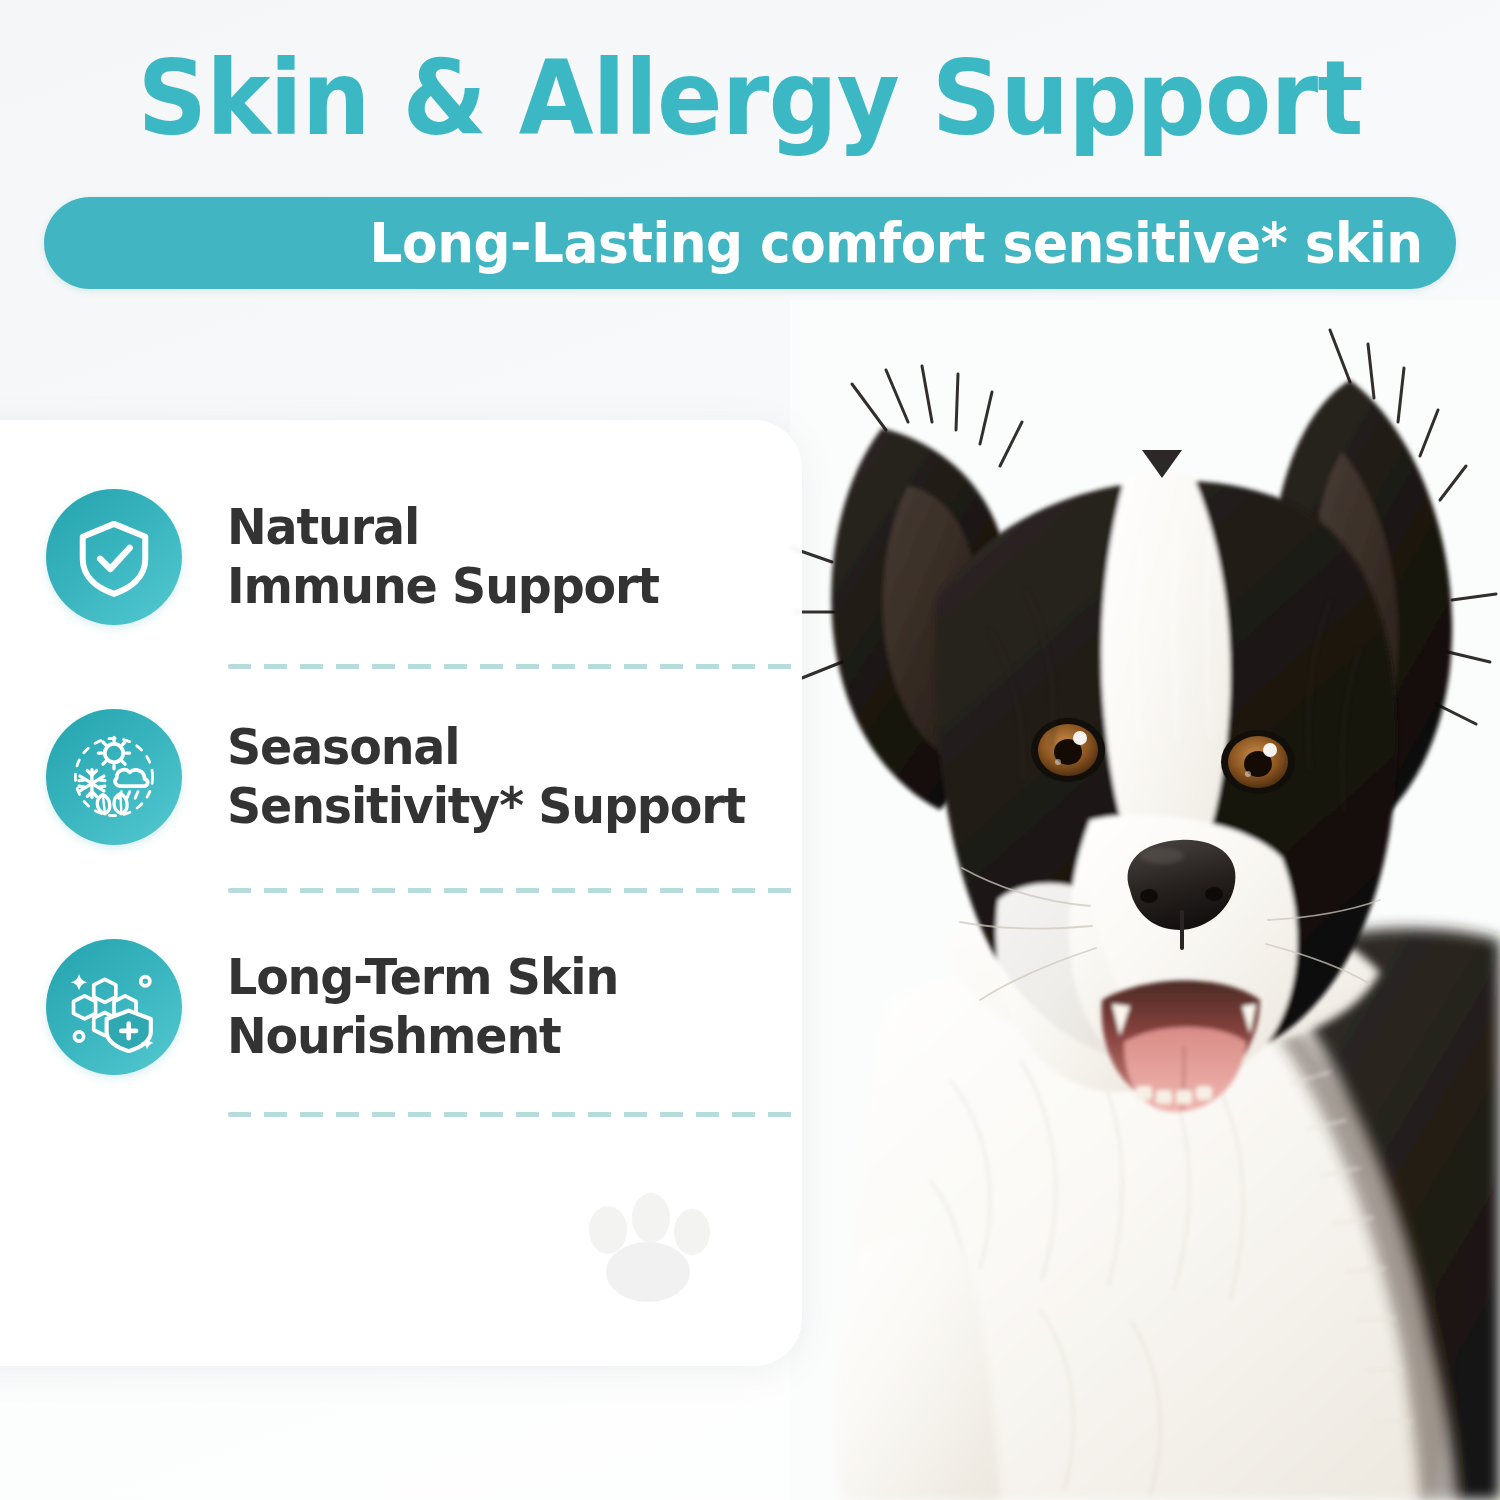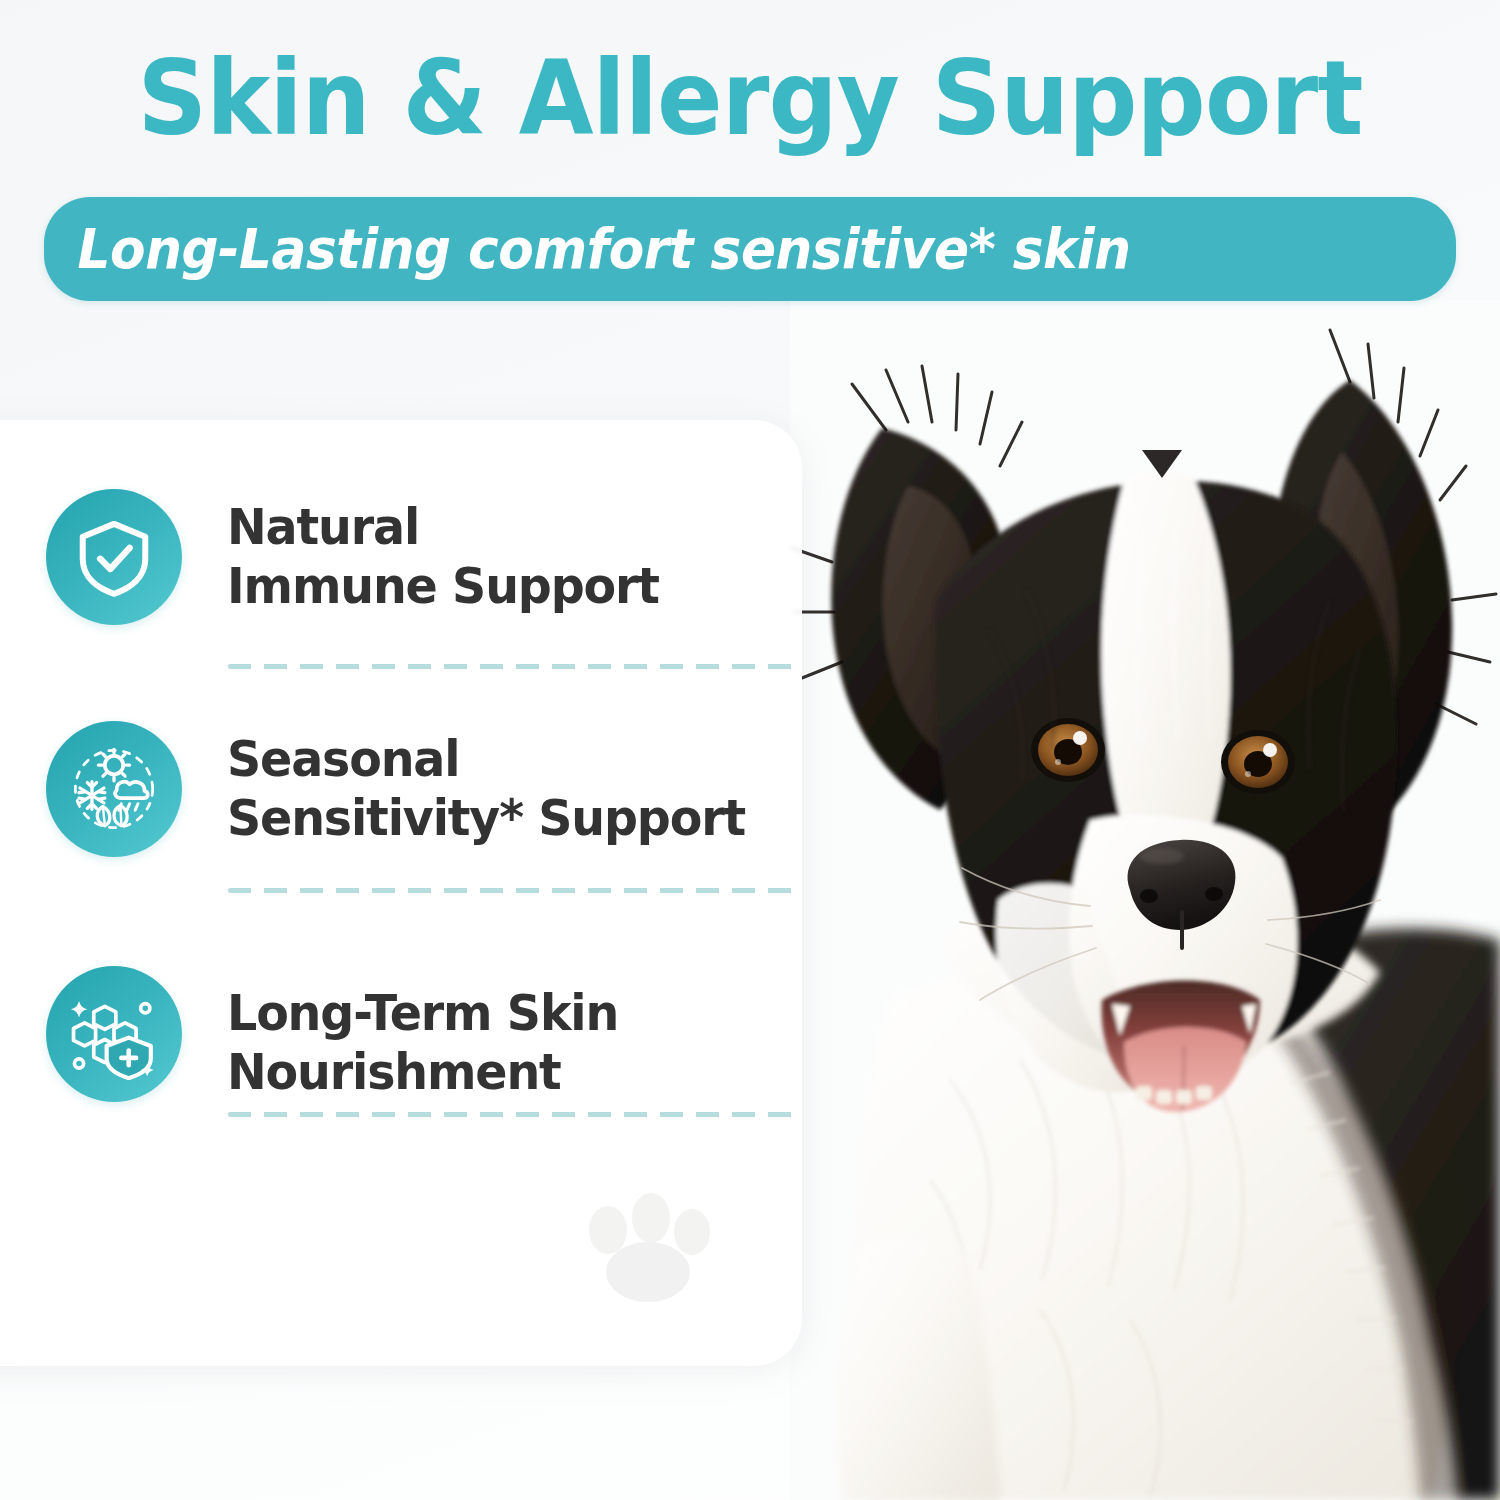--- a/index.html
+++ b/index.html
@@ -38,28 +38,27 @@
     transform: scaleX(0.93);
     transform-origin: 50% 50%;
   }
 
   
   .subtitle-banner {
     position: absolute;
     top: 197px;
     left: 44px;
     width: 1412px;
-    height: 104px;
+    height: 92px;
     border-radius: 46px;
     background: #41b6c2;
     display: flex;
     align-items: center;
-    justify-content: flex-start;
+    justify-content: flex-end;
     box-shadow: 0 2px 7px rgba(60,160,172,0.18);
-    font-style: italic;
   }
   .subtitle-text {
     font-family: "DejaVu Sans", sans-serif;
     font-weight: bold;
     font-size: 55px;
     color: #ffffff;
     letter-spacing: -0.5px;
     white-space: nowrap;
     transform: scaleX(0.94);
     transform-origin: 50% 50%;
@@ -100,22 +99,22 @@
   }
   .feature-row {
     position: absolute;
     left: 46px;
     width: 760px;
     height: 150px;
     display: flex;
     align-items: center;
   }
   .feature-row.r0 { top: 62px; }
-  .feature-row.r1 { top: 294px; }
-  .feature-row.r2 { top: 532px; align-items: flex-end; }
+  .feature-row.r1 { top: 282px; }
+  .feature-row.r2 { top: 512px; }
   .feature-row.r3 { top: 728px; }
 
   .icon-badge {
     width: 136px;
     height: 136px;
     min-width: 136px;
     border-radius: 50%;
     background: linear-gradient(140deg, #24a3ae 0%, #37b3bd 45%, #55c9d1 100%);
     display: flex;
     align-items: center;

